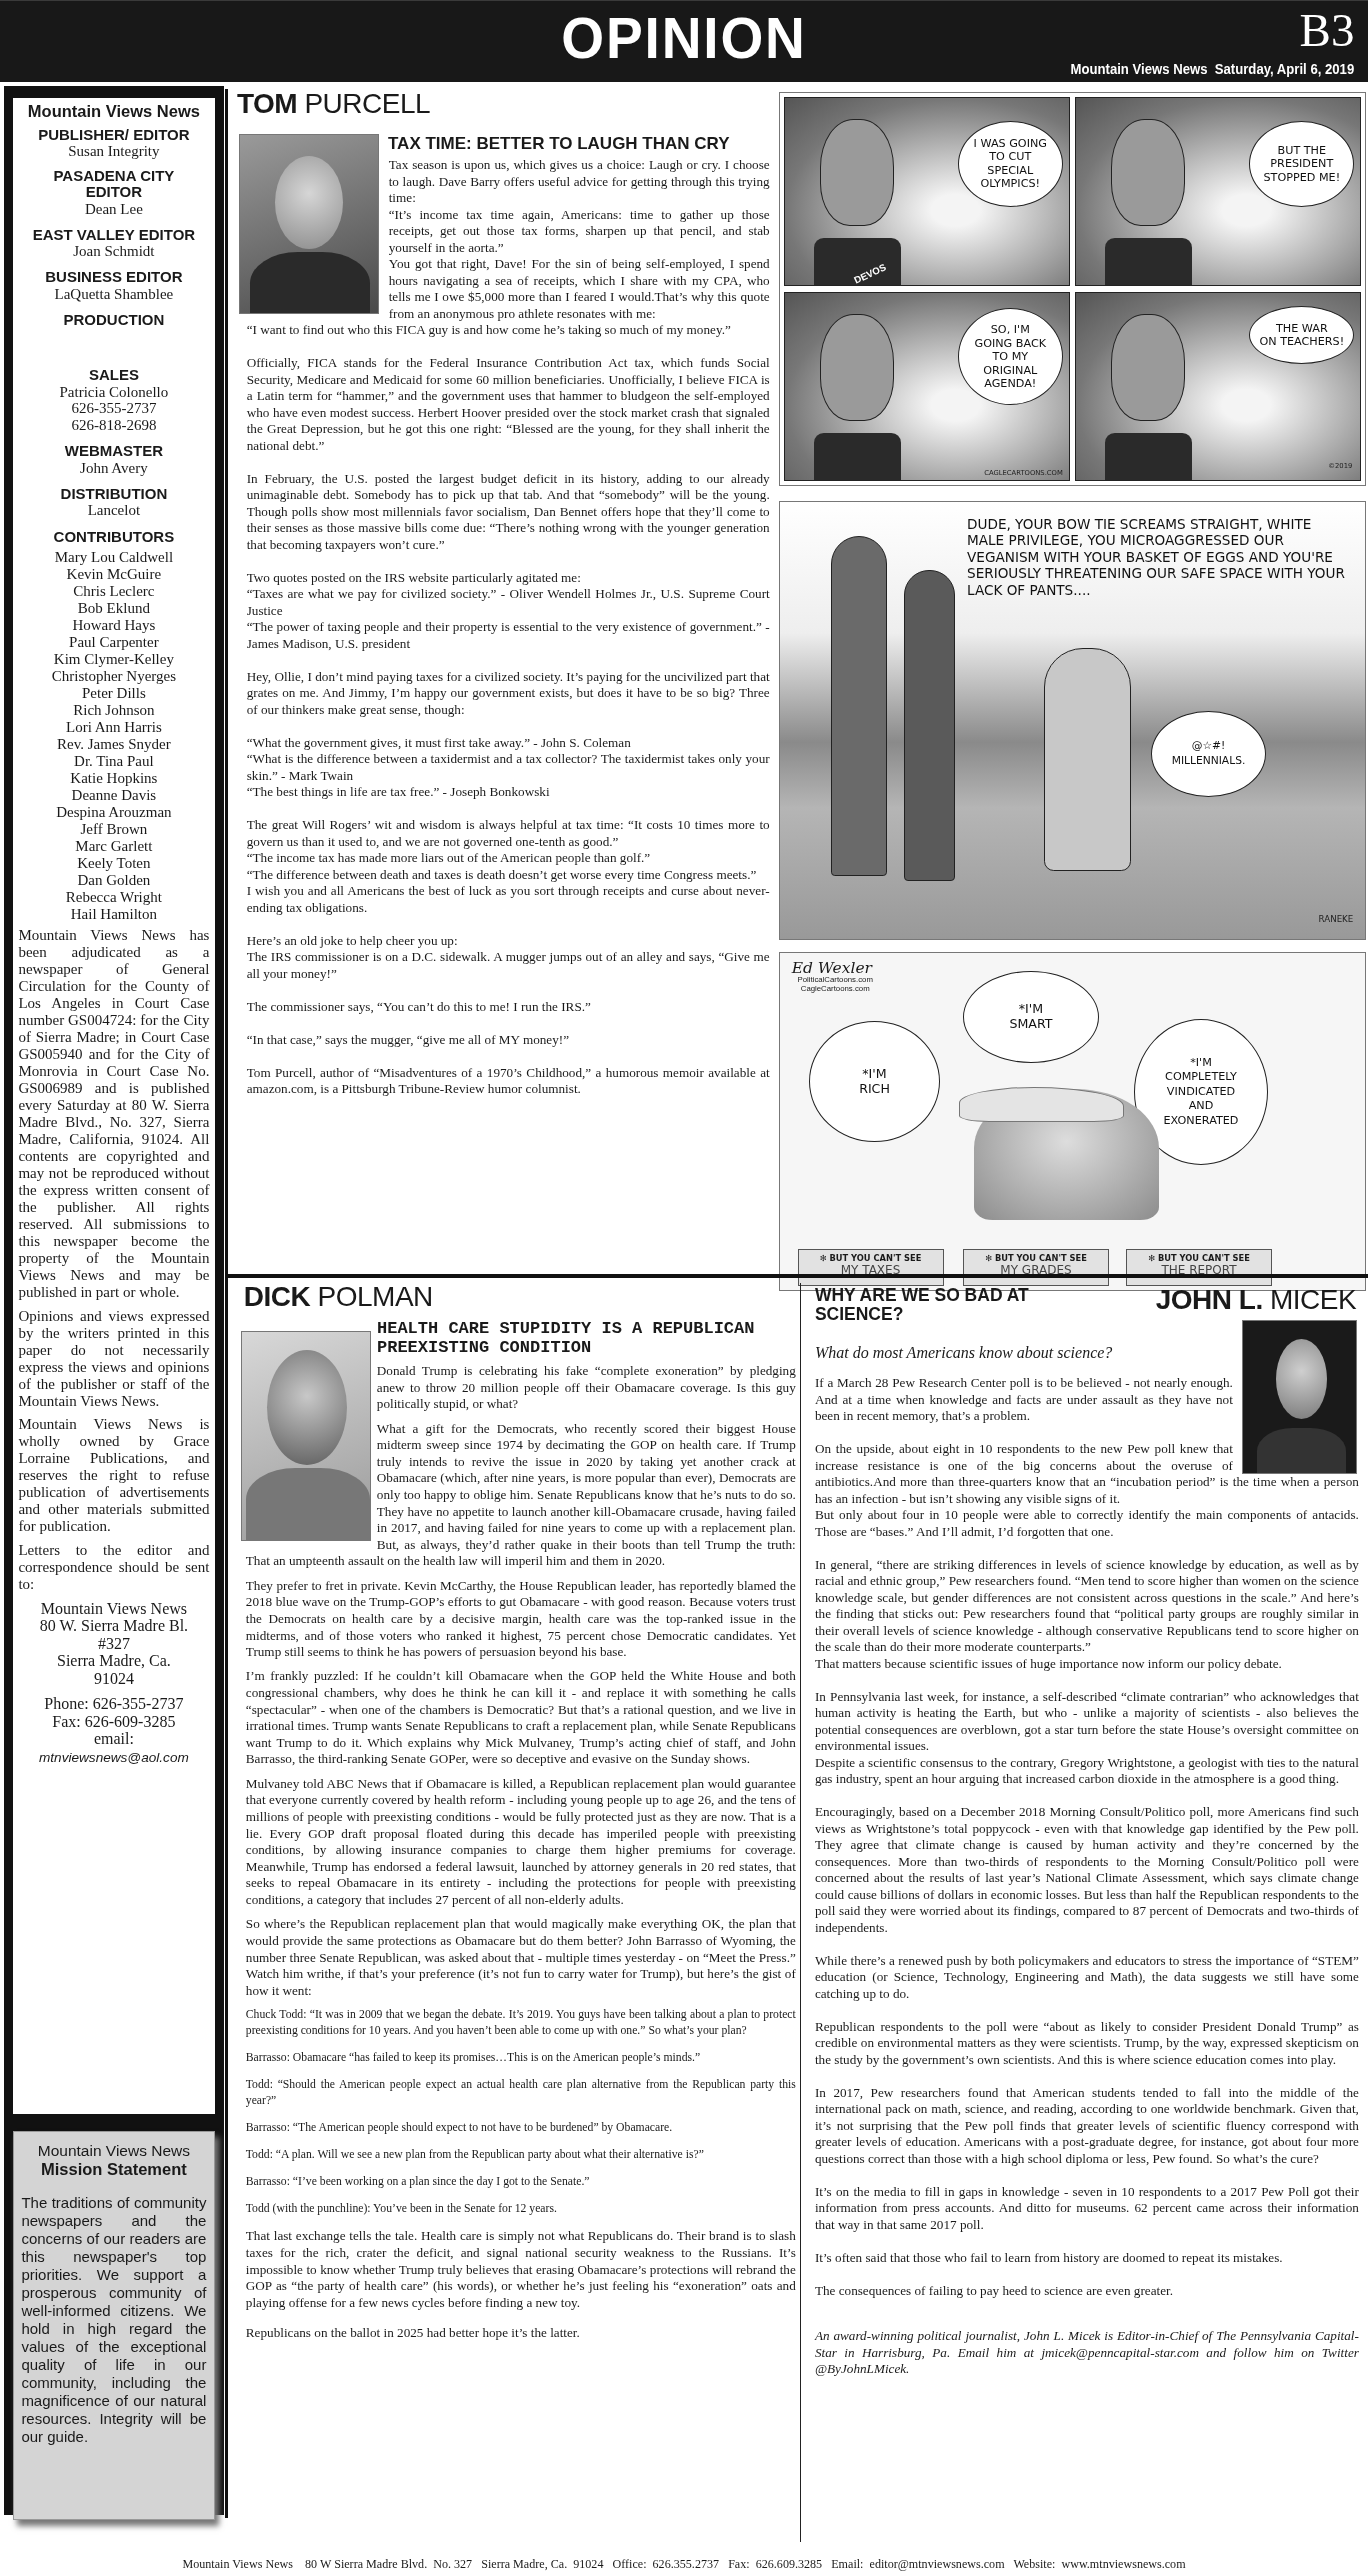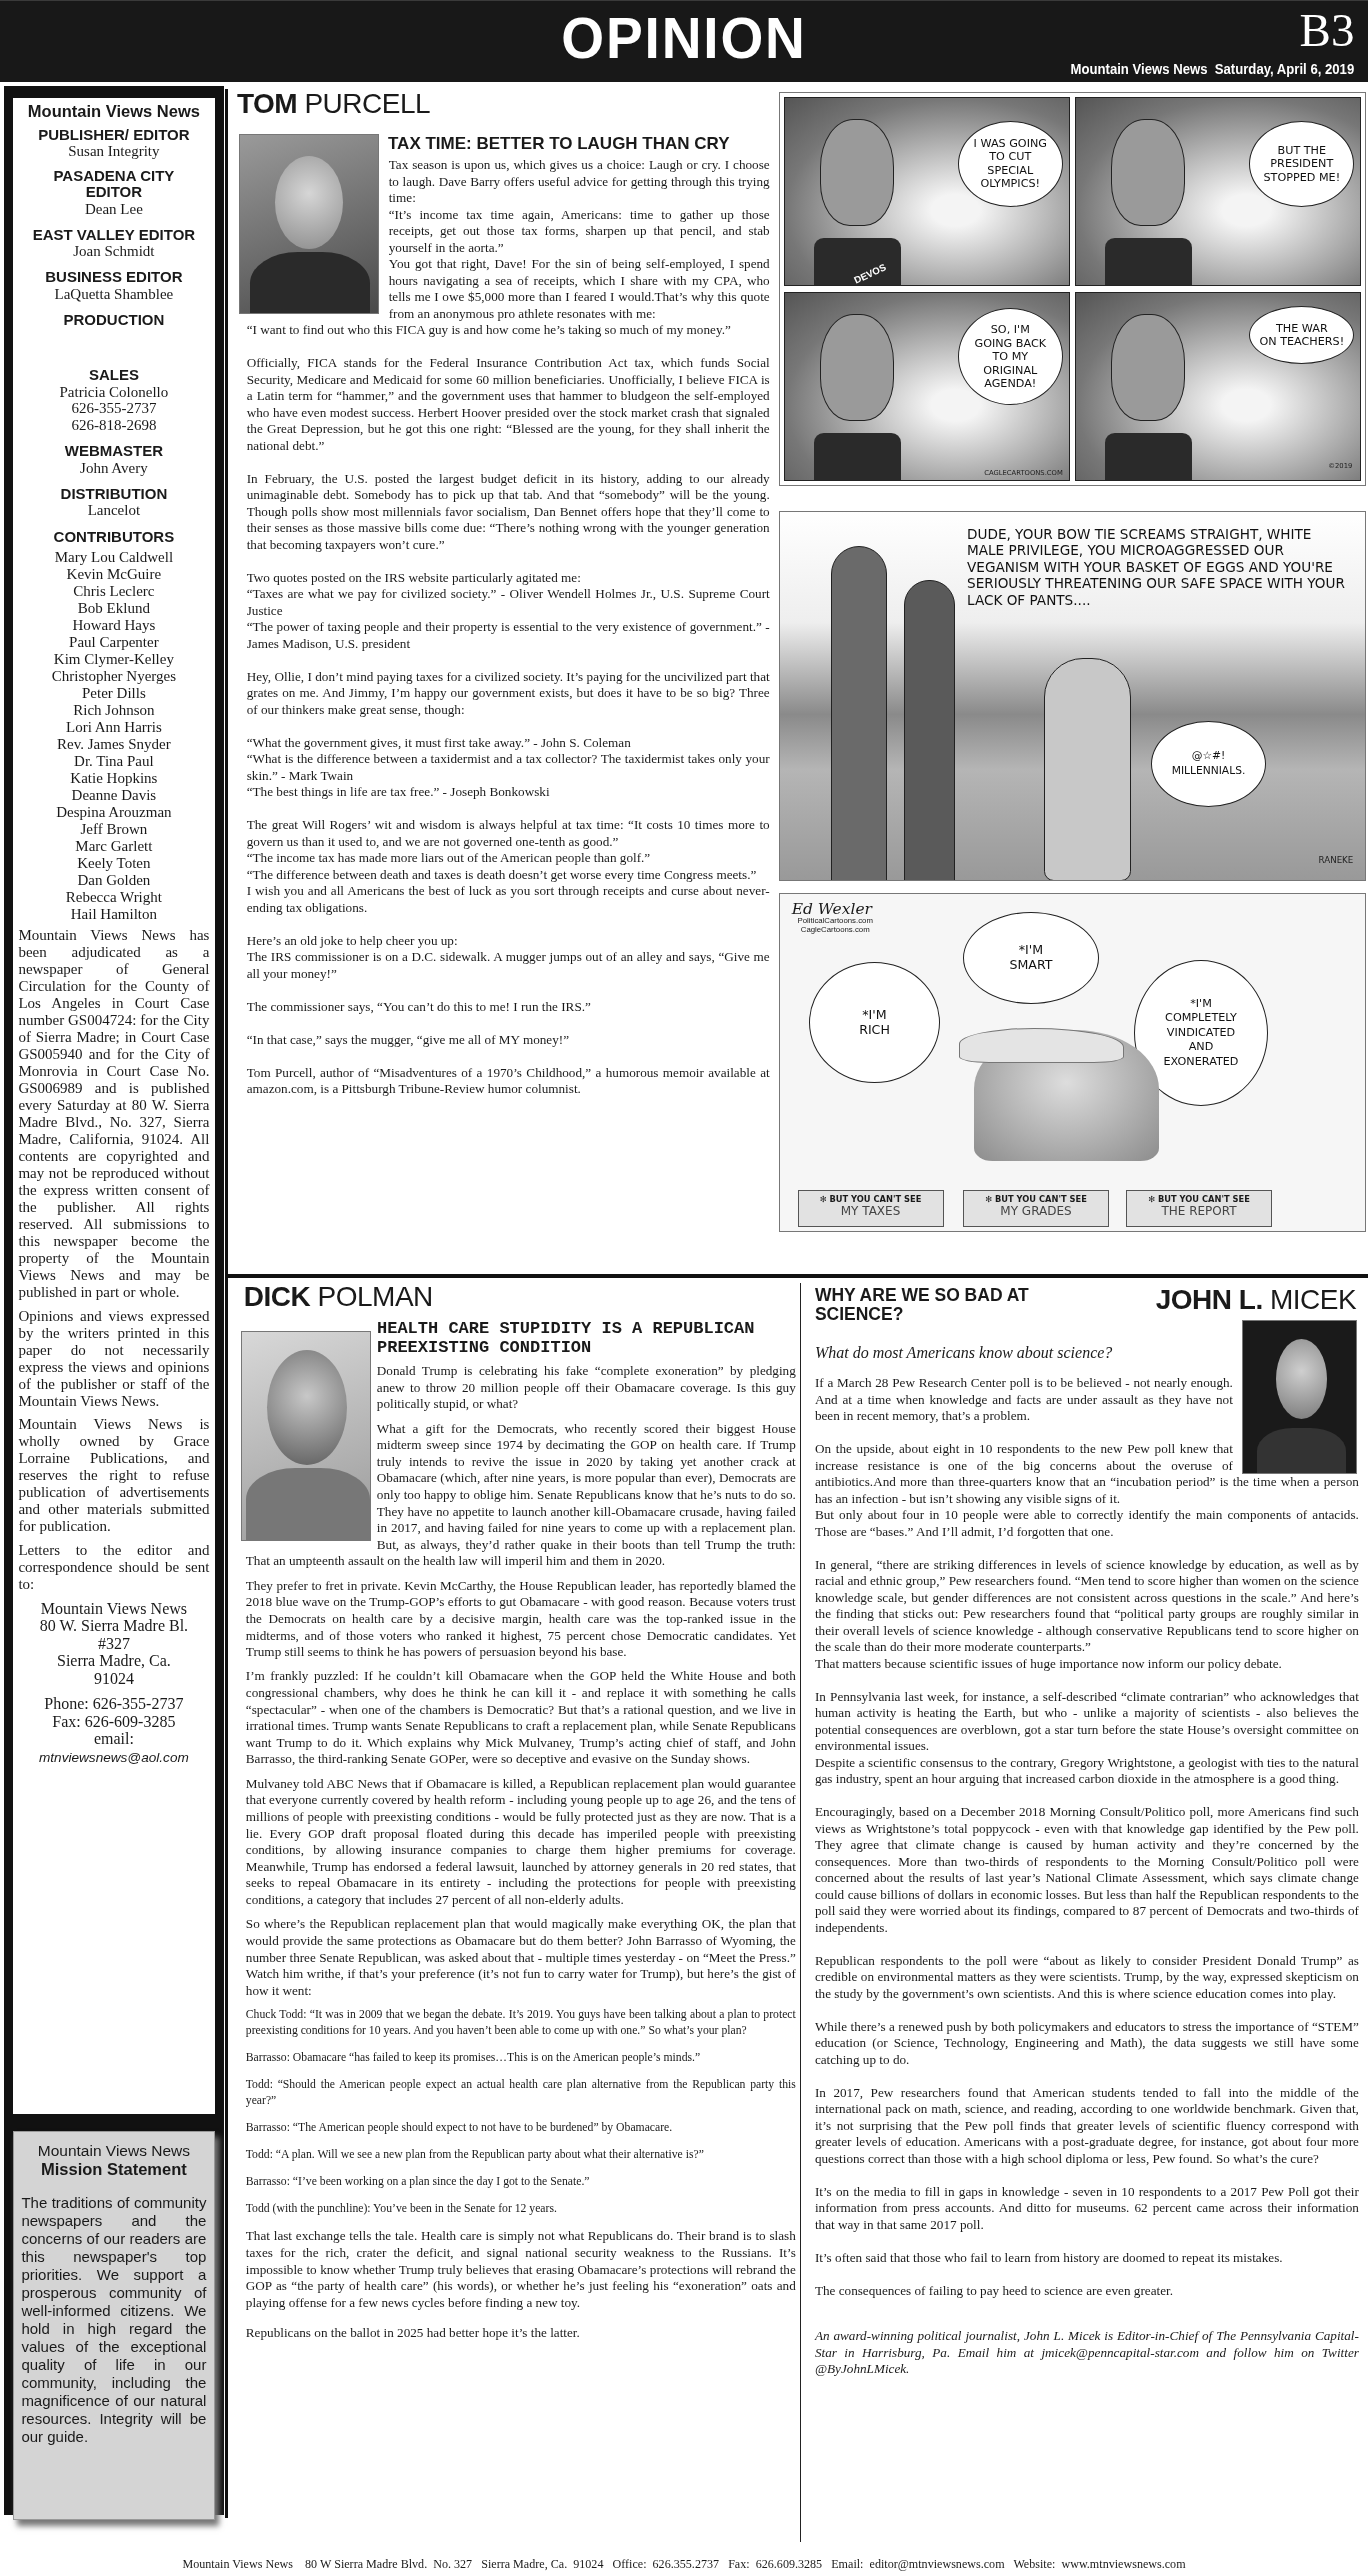--- a/index.html
+++ b/index.html
@@ -49,21 +49,21 @@
   .cartoons { position: absolute; left: 779px; top: 92px; width: 587px; }
   .panel-grid { border: 1px solid #777; padding: 3.9px; display: grid; grid-template-columns: 1fr 1fr; gap: 5.8px; height: 394px; }
   .cpanel { position: relative; border: 1.9px solid #222; background: radial-gradient(ellipse at 60% 60%, #f4f4f4 10%, #777 70%, #555 100%); overflow: hidden; }
   .cpanel .head { position: absolute; left: 35px; top: 21.4px; width: 74px; height: 107px; border-radius: 45% 45% 40% 40%; background: #9a9a9a; border: 1.9px solid #222; }
   .cpanel .body-shape { position: absolute; left: 29px; bottom: -1.9px; width: 87px; height: 49px; background: #2a2a2a; border-radius: 9.7px 9.7px 0 0; }
   .cpanel .label { position: absolute; left: 68px; bottom: 5.8px; color: #fff; font-family: "Liberation Sans", sans-serif; font-weight: bold; font-size: 9.7px; transform: rotate(-25deg); }
   .bubble { position: absolute; background: #fff; border: 1px solid #222; border-radius: 50%; font-family: "DejaVu Sans", sans-serif; text-align: center; color: #111; display: flex; align-items: center; justify-content: center; white-space: pre-line; }
   .cpanel .bubble { right: 5.8px; top: 23px; width: 105px; height: 86px; font-size: 11.2px; line-height: 13.6px; }
   .credit { position: absolute; font-family: "DejaVu Sans", sans-serif; font-size: 6.8px; color: #222; }
 
-  .easter { margin-top: 25px; border: 1px solid #777; height: 370px; position: relative; background: linear-gradient(180deg, #fff 0%, #eee 30%, #8a8a8a 55%, #b5b5b5 70%, #999 100%); overflow: hidden; }
+  .easter { margin-top: 15px; border: 1px solid #777; height: 439px; position: relative; background: linear-gradient(180deg, #fff 0%, #eee 30%, #8a8a8a 55%, #b5b5b5 70%, #999 100%); overflow: hidden; }
   .easter .caption { position: absolute; left: 187px; top: 13.6px; width: 384px; font-family: "DejaVu Sans", sans-serif; font-size: 13.6px; line-height: 16.5px; color: #111; white-space: pre-line; text-transform: uppercase; }
   .fig { position: absolute; background: #6a6a6a; border: 1px solid #222; }
   .easter .thought { left: 371px; top: 209px; width: 115px; height: 86px; font-size: 10.7px; line-height: 14.6px; }
 
   .trump { margin-top: 12px; border: 1px solid #777; height: 339px; position: relative; background: #f6f6f6; overflow: hidden; }
   .trump .sig { position: absolute; left: 11.7px; top: 5.8px; font-family: "DejaVu Serif", serif; font-style: italic; font-size: 15.5px; }
   .trump .sig-sub { position: absolute; left: 17.5px; top: 23px; font-family: "Liberation Sans", sans-serif; font-size: 7.8px; line-height: 8.7px; text-align: center; }
   .trump .tb { font-size: 12.6px; line-height: 14.6px; }
   .trump .face { position: absolute; left: 194px; top: 136px; width: 185px; height: 131px; background: radial-gradient(ellipse at 50% 40%, #ddd, #8c8c8c); border-radius: 45% 45% 10% 10%; }
   .trump .hair { position: absolute; left: 179px; top: 134px; width: 165px; height: 35px; background: #e4e4e4; border: 1px solid #777; border-radius: 50% 60% 20% 20%; }
@@ -347,22 +347,22 @@
   <div class="body">
     <div class="float-spacer"></div>
     <p>If a March 28 Pew Research Center poll is to be believed - not nearly enough. And at a time when knowledge and facts are under assault as they have not been in recent memory, that’s a problem.</p>
     <p style="white-space:pre-line">On the upside, about eight in 10 respondents to the new Pew poll knew that increase resistance is one of the big concerns about the overuse of antibiotics.And more than three-quarters know that an “incubation period” is the time when a person has an infection - but isn’t showing any visible signs of it.
 But only about four in 10 people were able to correctly identify the main components of antacids. Those are “bases.” And I’ll admit, I’d forgotten that one.</p>
     <p style="white-space:pre-line">In general, “there are striking differences in levels of science knowledge by education, as well as by racial and ethnic group,” Pew researchers found. “Men tend to score higher than women on the science knowledge scale, but gender differences are not consistent across questions in the scale.”  And here’s the finding that sticks out: Pew researchers found that “political party groups are roughly similar in their overall levels of science knowledge - although conservative Republicans tend to score higher on the scale than do their more moderate counterparts.”
 That matters because scientific issues of huge importance now inform our policy debate.</p>
     <p style="white-space:pre-line">In Pennsylvania last week, for instance, a self-described “climate contrarian” who acknowledges that human activity is heating the Earth, but who - unlike a majority of scientists - also believes the potential consequences are overblown, got a star turn before the state House’s oversight committee on environmental issues.
 Despite a scientific consensus to the contrary, Gregory Wrightstone, a geologist with ties to the natural gas industry, spent an hour arguing that increased carbon dioxide in the atmosphere is a good thing.</p>
     <p>Encouragingly, based on a December 2018 Morning Consult/Politico poll, more Americans find such views as Wrightstone’s total poppycock - even with that knowledge gap identified by the Pew poll. They agree that climate change is caused by human activity and they’re concerned by the consequences.  More than two-thirds of respondents to the Morning Consult/Politico poll were concerned about the results of last year’s National Climate Assessment, which says climate change could cause billions of dollars in economic losses.  But less than half the Republican respondents to the poll said they were worried about its findings, compared to 87 percent of Democrats and two-thirds of independents.</p>
+    <p>While there’s a renewed push by both policymakers and educators to stress the importance of “STEM” education (or Science, Technology, Engineering and Math), the data suggests we still have some catching up to do.</p>
     <p>Republican respondents to the poll were “about as likely to consider President Donald Trump” as credible on environmental matters as they were scientists. Trump, by the way, expressed skepticism on the study by the government’s own scientists. And this is where science education comes into play.</p>
-    <p>While there’s a renewed push by both policymakers and educators to stress the importance of “STEM” education (or Science, Technology, Engineering and Math), the data suggests we still have some catching up to do.</p>
     <p>In 2017, Pew researchers found that American students tended to fall into the middle of the international pack on math, science, and reading, according to one worldwide benchmark.  Given that, it’s not surprising that the Pew poll finds that greater levels of scientific fluency correspond with greater levels of education. Americans with a post-graduate degree, for instance, got about four more questions correct than those with a high school diploma or less, Pew found.  So what’s the cure?</p>
     <p>It’s on the media to fill in gaps in knowledge - seven in 10 respondents to a 2017 Pew Poll got their information from press accounts. And ditto for museums. 62 percent came across their information that way in that same 2017 poll.</p>
     <p>It’s often said that those who fail to learn from history are doomed to repeat its mistakes.</p>
     <p>The consequences of failing to pay heed to science are even greater.</p>
     <p class="tag">An award-winning political journalist, John L. Micek is Editor-in-Chief of The Pennsylvania Capital-Star in Harrisburg, Pa. Email him at jmicek@penncapital-star.com and follow him on Twitter @ByJohnLMicek.</p>
   </div>
 </article>
 
 <footer class="footer">Mountain Views News    80 W Sierra Madre Blvd.  No. 327   Sierra Madre, Ca.  91024   Office:  626.355.2737   Fax:  626.609.3285   Email:  editor@mtnviewsnews.com   Website:  www.mtnviewsnews.com</footer>
 

